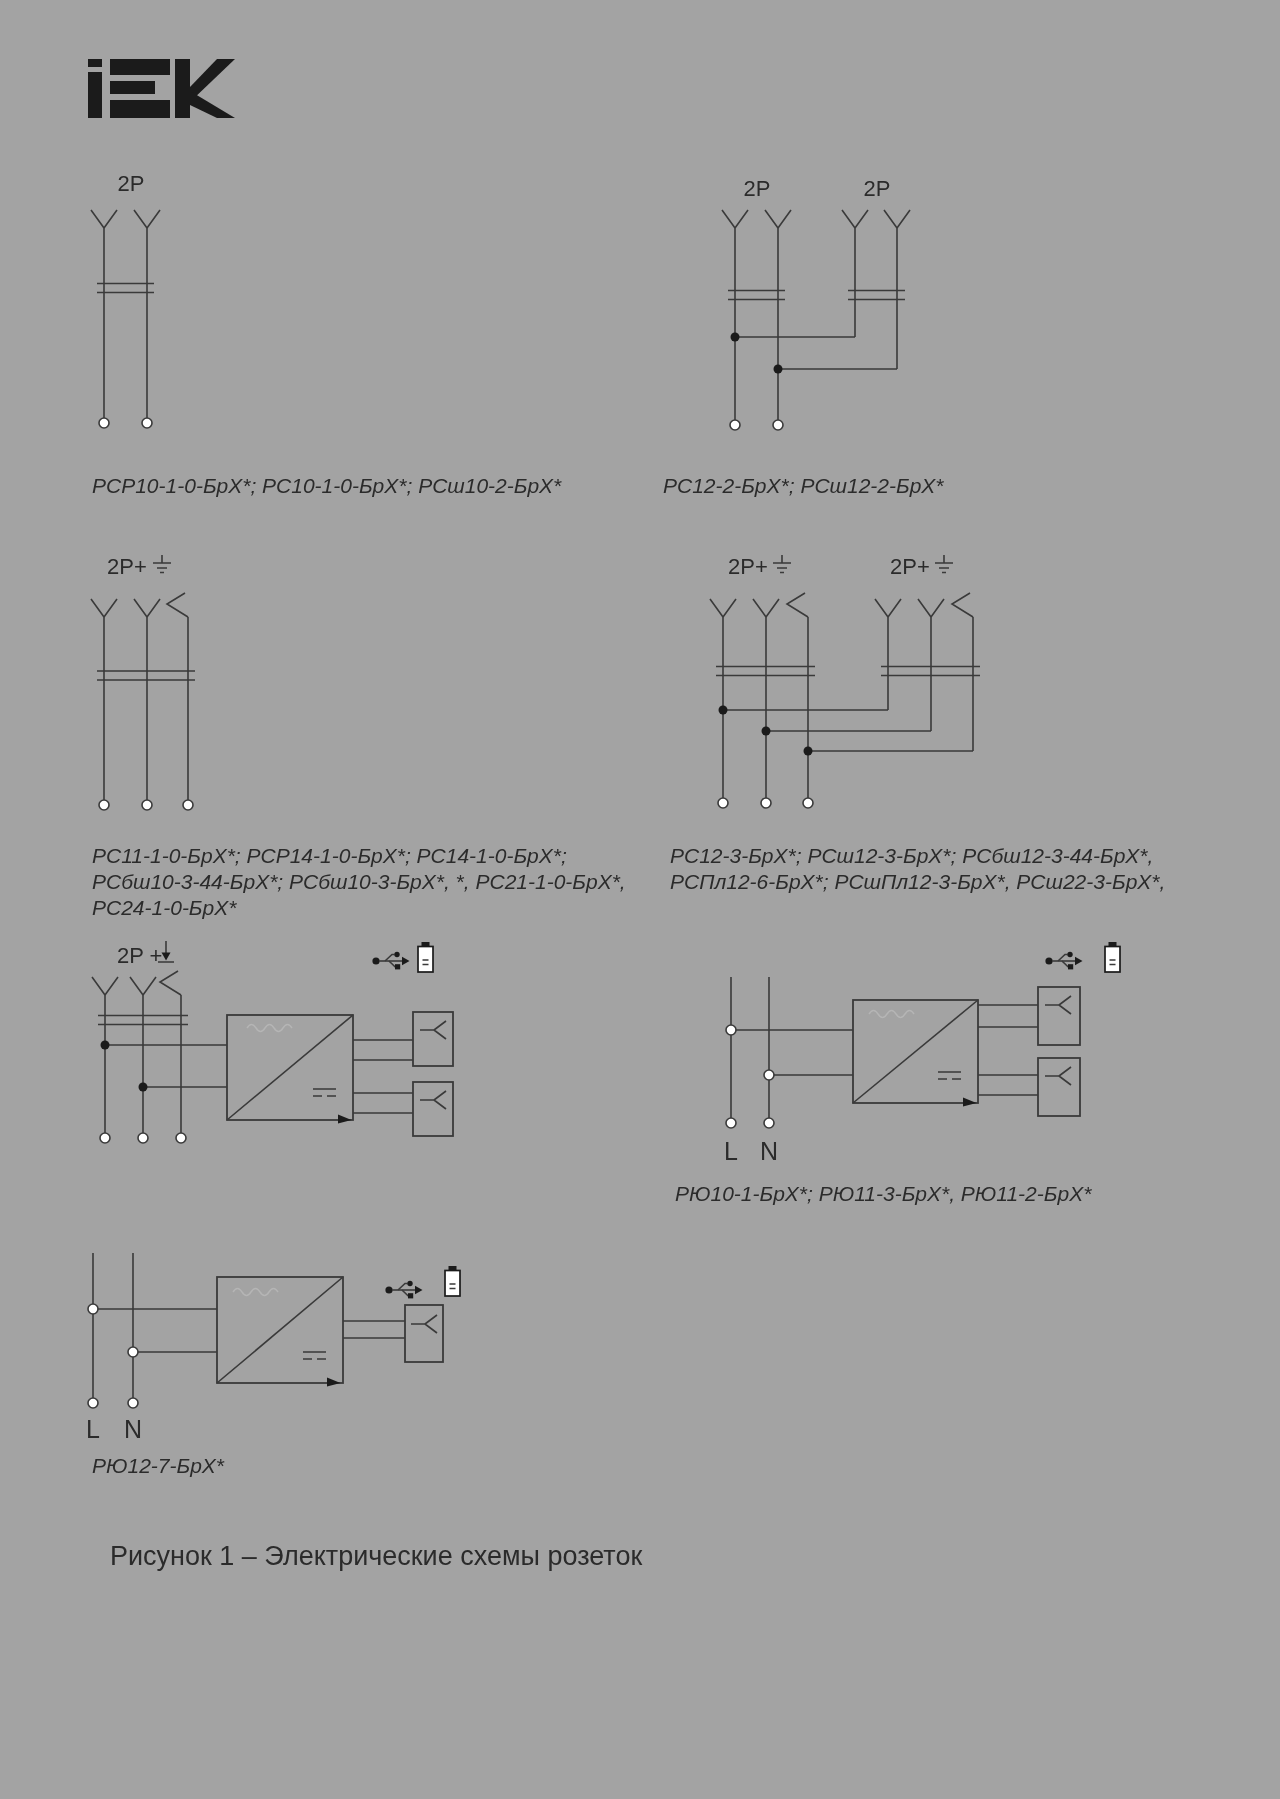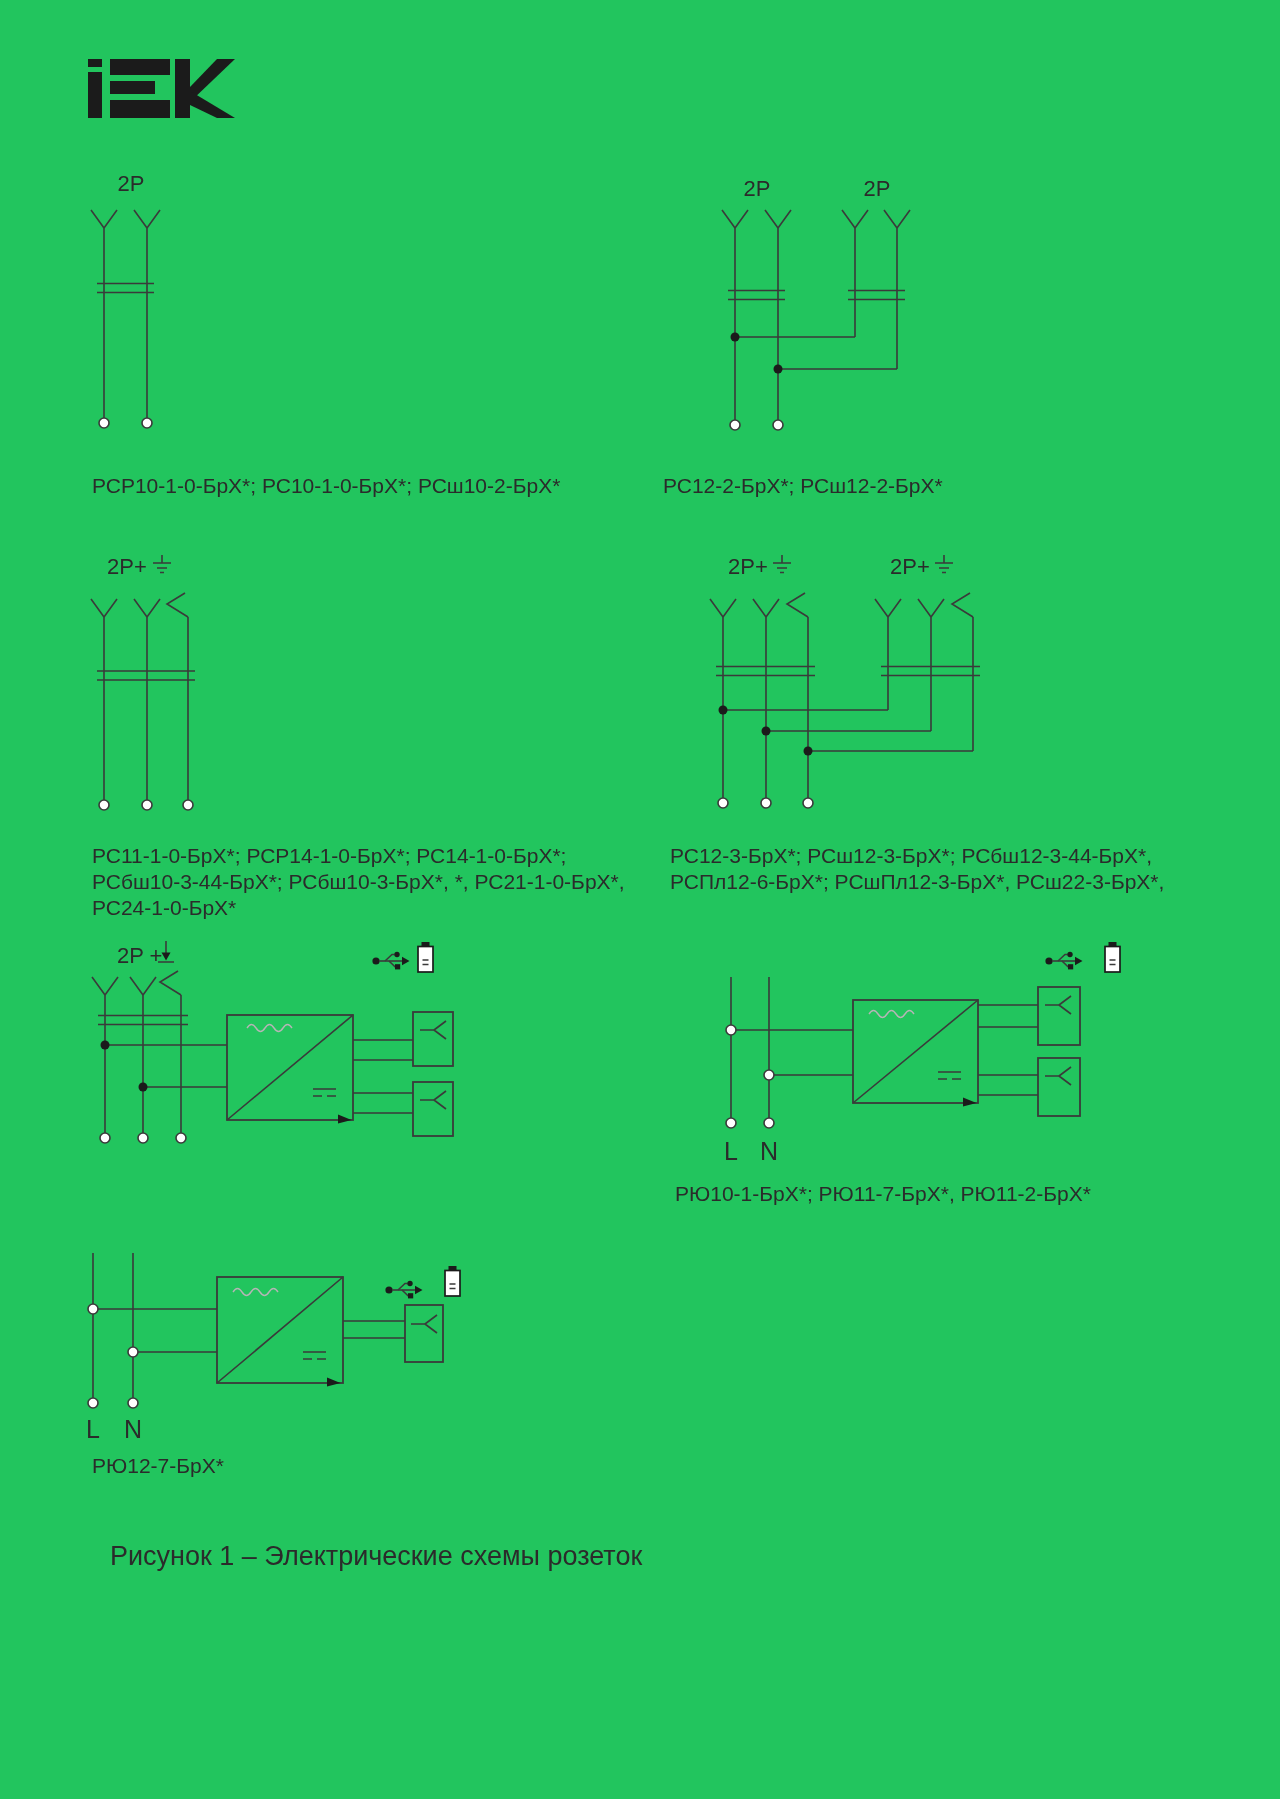--- a/index.html
+++ b/index.html
@@ -1,21 +1,21 @@
 <!DOCTYPE html>
 <html><head>
 <meta charset="utf-8">
 <style>
   html,body{margin:0;padding:0;background:#e8e8e8;}
   .page{
-    position:relative;width:1280px;height:1799px;background:#22c55e;
+    position:relative;width:1280px;height:1799px;background:#a3a3a3;
     font-family:"Liberation Sans", sans-serif;color:#222;overflow:hidden;margin:0 auto;
   }
   .abs{position:absolute;}
-  .caption{font-size:21px;line-height:26px;color:#2b2b2b;white-space:nowrap;}
+  .caption{font-size:21px;line-height:26px;color:#2b2b2b;white-space:nowrap;font-style:italic;}
   .figcap{font-size:27px;color:#2b2b2b;white-space:nowrap;}
   svg{display:block;overflow:visible;}
   svg text{font-family:"Liberation Sans", sans-serif;fill:#2b2b2b;}
   .lbl{font-size:22px;}
   .lnlbl{font-size:25px;}
   .wire{stroke:#3a3a3a;stroke-width:1.6;fill:none;}
   .wire2{stroke:#3a3a3a;stroke-width:1.8;fill:none;}
   .term{fill:#ffffff;stroke:#3a3a3a;stroke-width:1.6;}
   .dot{fill:#1b1b1b;stroke:none;}
   .wave{stroke:#b5b5b5;stroke-width:1.4;fill:none;}
@@ -231,19 +231,19 @@
     <div class="caption">РСбш10-3-44-БрХ*; РСбш10-3-БрХ*, *, РС21-1-0-БрХ*,</div>
     <div class="caption">РС24-1-0-БрХ*</div>
   </div>
 
   <div class="abs" style="left:670px;top:843px">
     <div class="caption">РС12-3-БрХ*; РСш12-3-БрХ*; РСбш12-3-44-БрХ*,</div>
     <div class="caption">РСПл12-6-БрХ*; РСшПл12-3-БрХ*, РСш22-3-БрХ*,</div>
   </div>
 
 
-  <div class="abs caption" style="left:675px;top:1181px">РЮ10-1-БрХ*; РЮ11-7-БрХ*, РЮ11-2-БрХ*</div>
+  <div class="abs caption" style="left:675px;top:1181px">РЮ10-1-БрХ*; РЮ11-3-БрХ*, РЮ11-2-БрХ*</div>
 
   <div class="abs caption" style="left:92px;top:1453px">РЮ12-7-БрХ*</div>
 
   <div class="abs figcap" style="left:110px;top:1541px">Рисунок 1 – Электрические схемы розеток</div>
 
 </div>
 
 </body></html>

